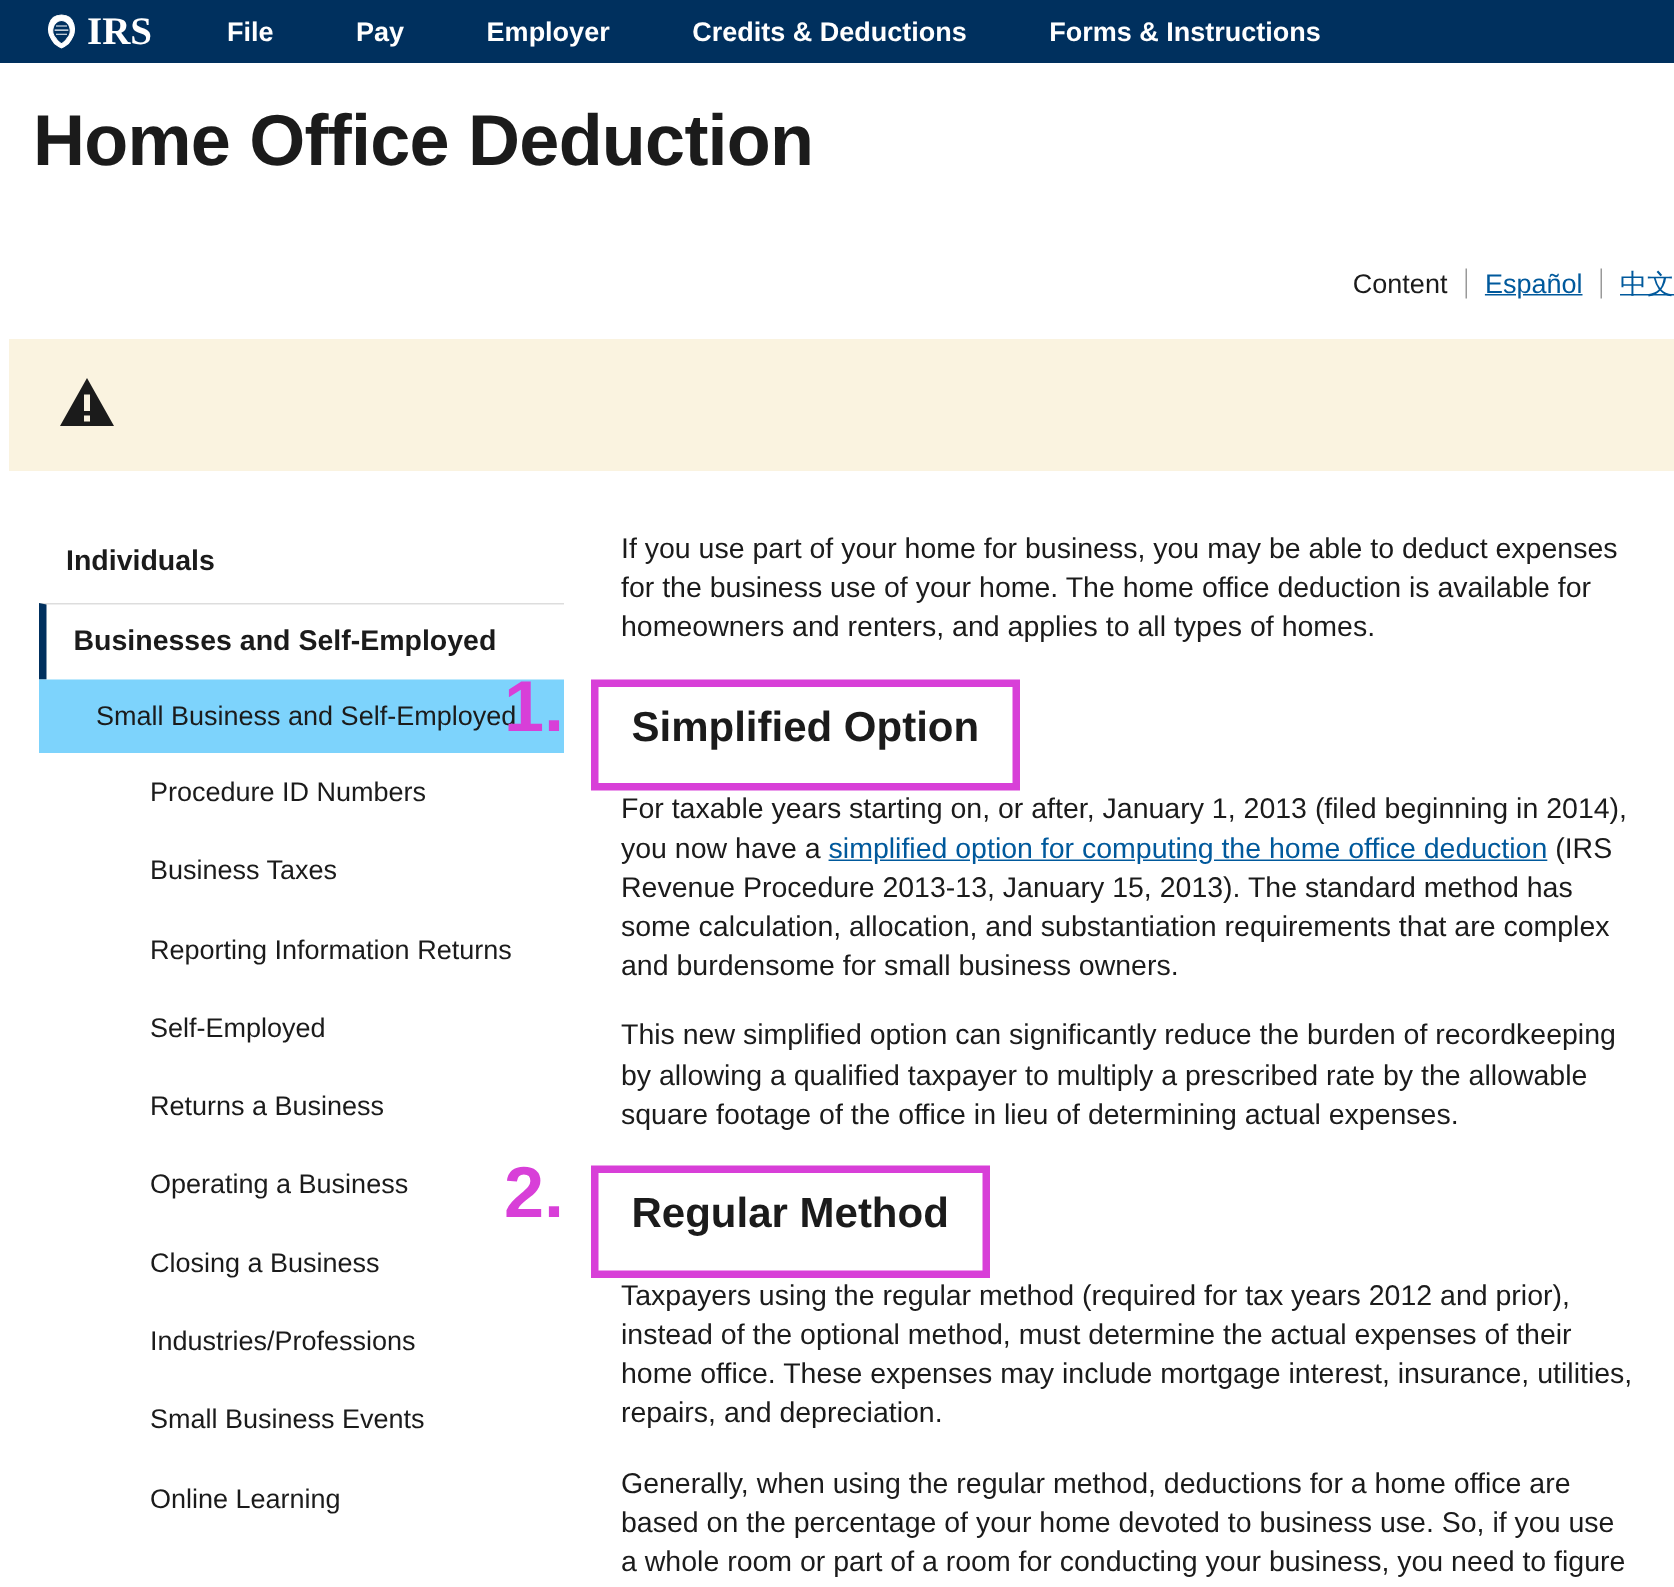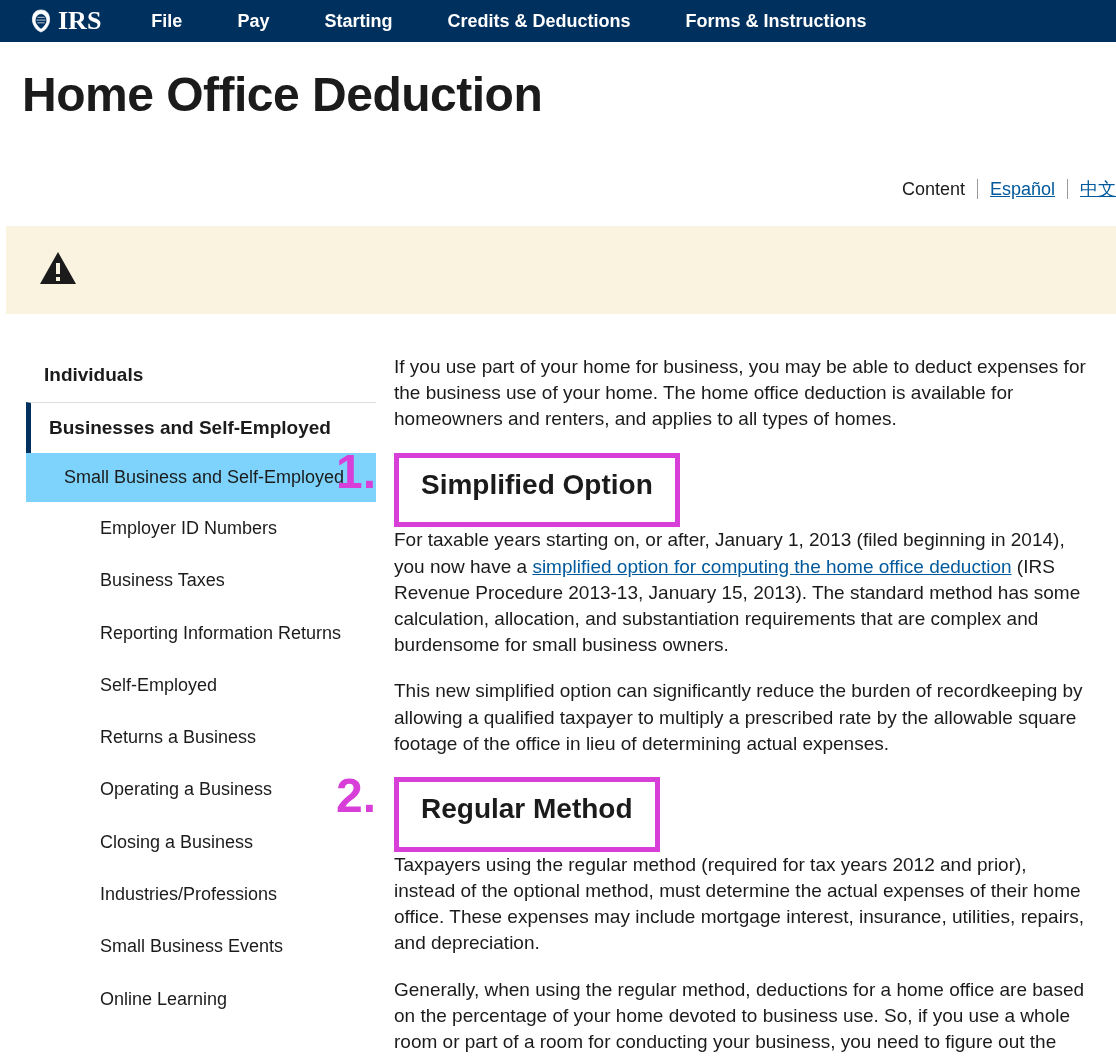--- a/index.html
+++ b/index.html
@@ -116,21 +116,21 @@
       cursor: pointer;
       line-height: 1.35;
     }
     .main {
       flex: 1;
       padding-left: 18px;
       padding-right: 24px;
       font-size: 19px;
       line-height: 1.38;
     }
-    .main p { margin-bottom: 20px; }
+    .main p { margin-bottom: 20px; margin-left: 20px; }
     .main h2 { font-size: 28px; font-weight: 800; margin: 6px 0 16px 0; display: inline-block; }
     .inline-link { color: #00599c; text-decoration: underline; cursor: pointer; }
     .ann-wrap { position: relative; display: inline-block; }
     .ann-box { border: 5px solid #d83fd8; padding: 2px 22px; display: inline-block; }
     .ann-num {
       position: absolute;
       left: -58px;
       top: -14px;
       font-size: 48px;
       font-weight: 800;
@@ -146,21 +146,21 @@
     <span class="logo-icon">
       <svg viewBox="0 0 24 28">
           <path fill="#fff" d="M12 2 C7 2 4 5 3 9 c-1 4 0 8 2 11 1 2 3 4 5 5 l2 1 2-1 c2-1 4-3 5-5 2-3 3-7 2-11 -1-4-4-7-9-7z M12 6 c3 0 5 2 6 5 1 3 0 6-2 8 -1 2-3 3-4 4 -1-1-3-2-4-4 -2-2-3-5-2-8 1-3 3-5 6-5z M8 10 h8 M7 13 h10 M8 16 h8" stroke="#fff" stroke-width="0.8"></path>
         </svg>
     </span>
     <span>IRS</span>
   </div>
   <div class="nav-items">
     <a class="nav-item">File</a>
     <a class="nav-item">Pay</a>
-    <a class="nav-item">Starting</a>
+    <a class="nav-item">Employer</a>
     <a class="nav-item">Credits &amp; Deductions</a>
     <a class="nav-item">Forms &amp; Instructions</a>
   </div>
 </div>
 
 <h1 class="page-title">Home Office Deduction</h1>
 
 <div class="lang-bar">
   <span class="lang-current">Content</span>
   <span class="lang-sep"></span>
@@ -177,21 +177,21 @@
         <rect x="18" y="27" width="4" height="4" fill="#faf3e0"></rect>
       </svg>
   </span>
 </div>
 
 <div class="content-wrap">
   <nav class="sidebar">
     <div class="sidebar-top-item">Individuals</div>
     <div class="sidebar-section-active">Businesses and Self-Employed</div>
     <div class="sidebar-sub-active">Small Business and Self-Employed</div>
-    <div class="sidebar-sub">Employer ID Numbers</div>
+    <div class="sidebar-sub">Procedure ID Numbers</div>
     <div class="sidebar-sub">Business Taxes</div>
     <div class="sidebar-sub">Reporting Information Returns</div>
     <div class="sidebar-sub">Self-Employed</div>
     <div class="sidebar-sub">Returns a Business</div>
     <div class="sidebar-sub">Operating a Business</div>
     <div class="sidebar-sub">Closing a Business</div>
     <div class="sidebar-sub">Industries/Professions</div>
     <div class="sidebar-sub">Small Business Events</div>
     <div class="sidebar-sub">Online Learning</div>
   </nav>

